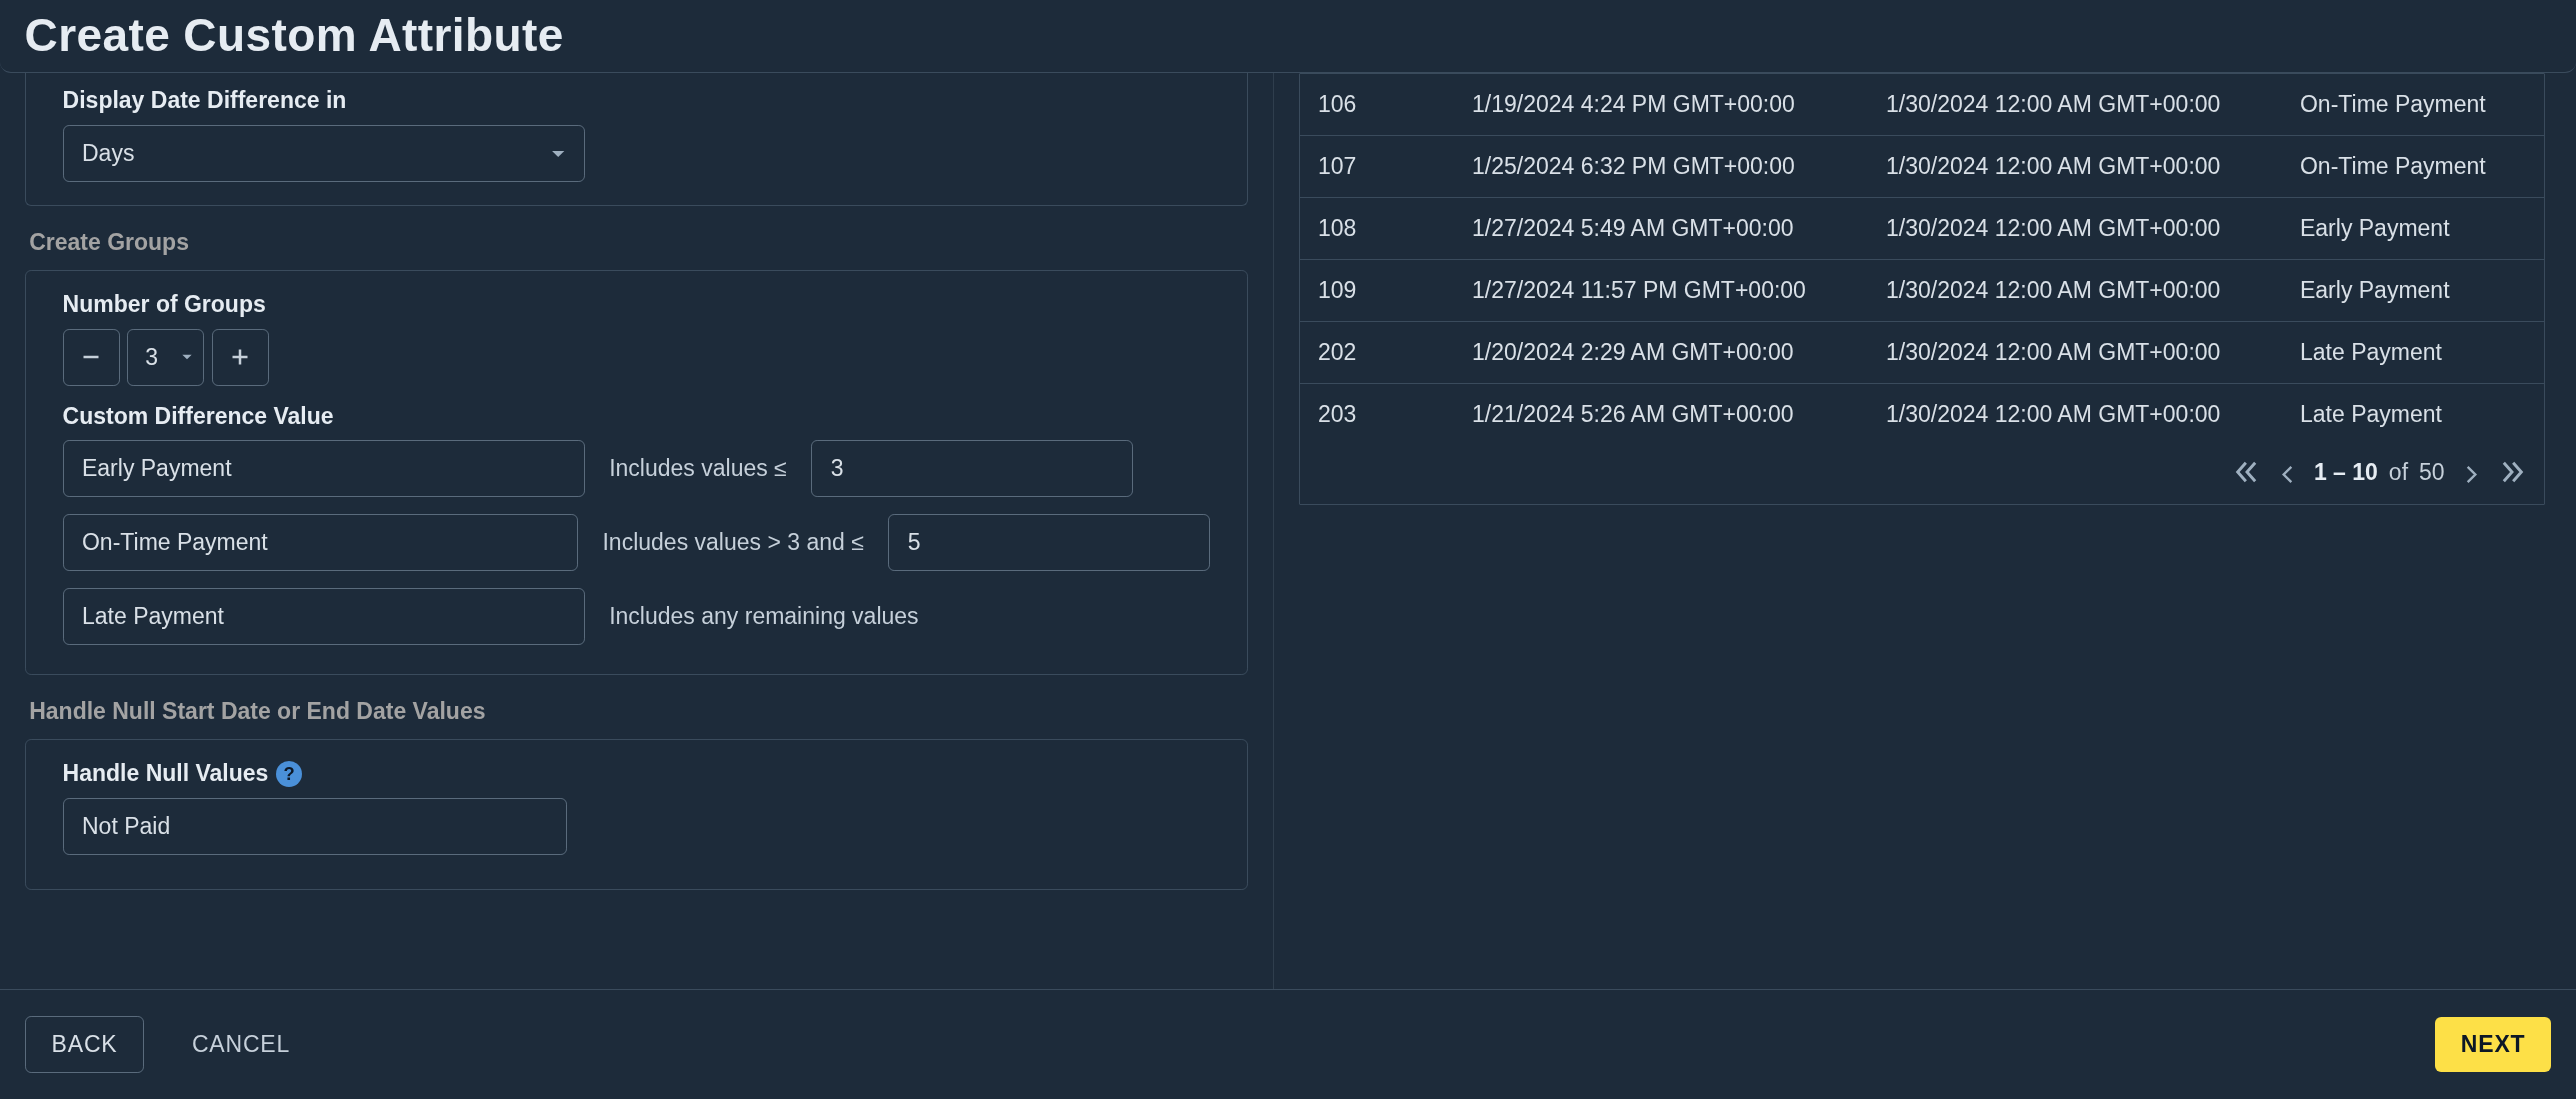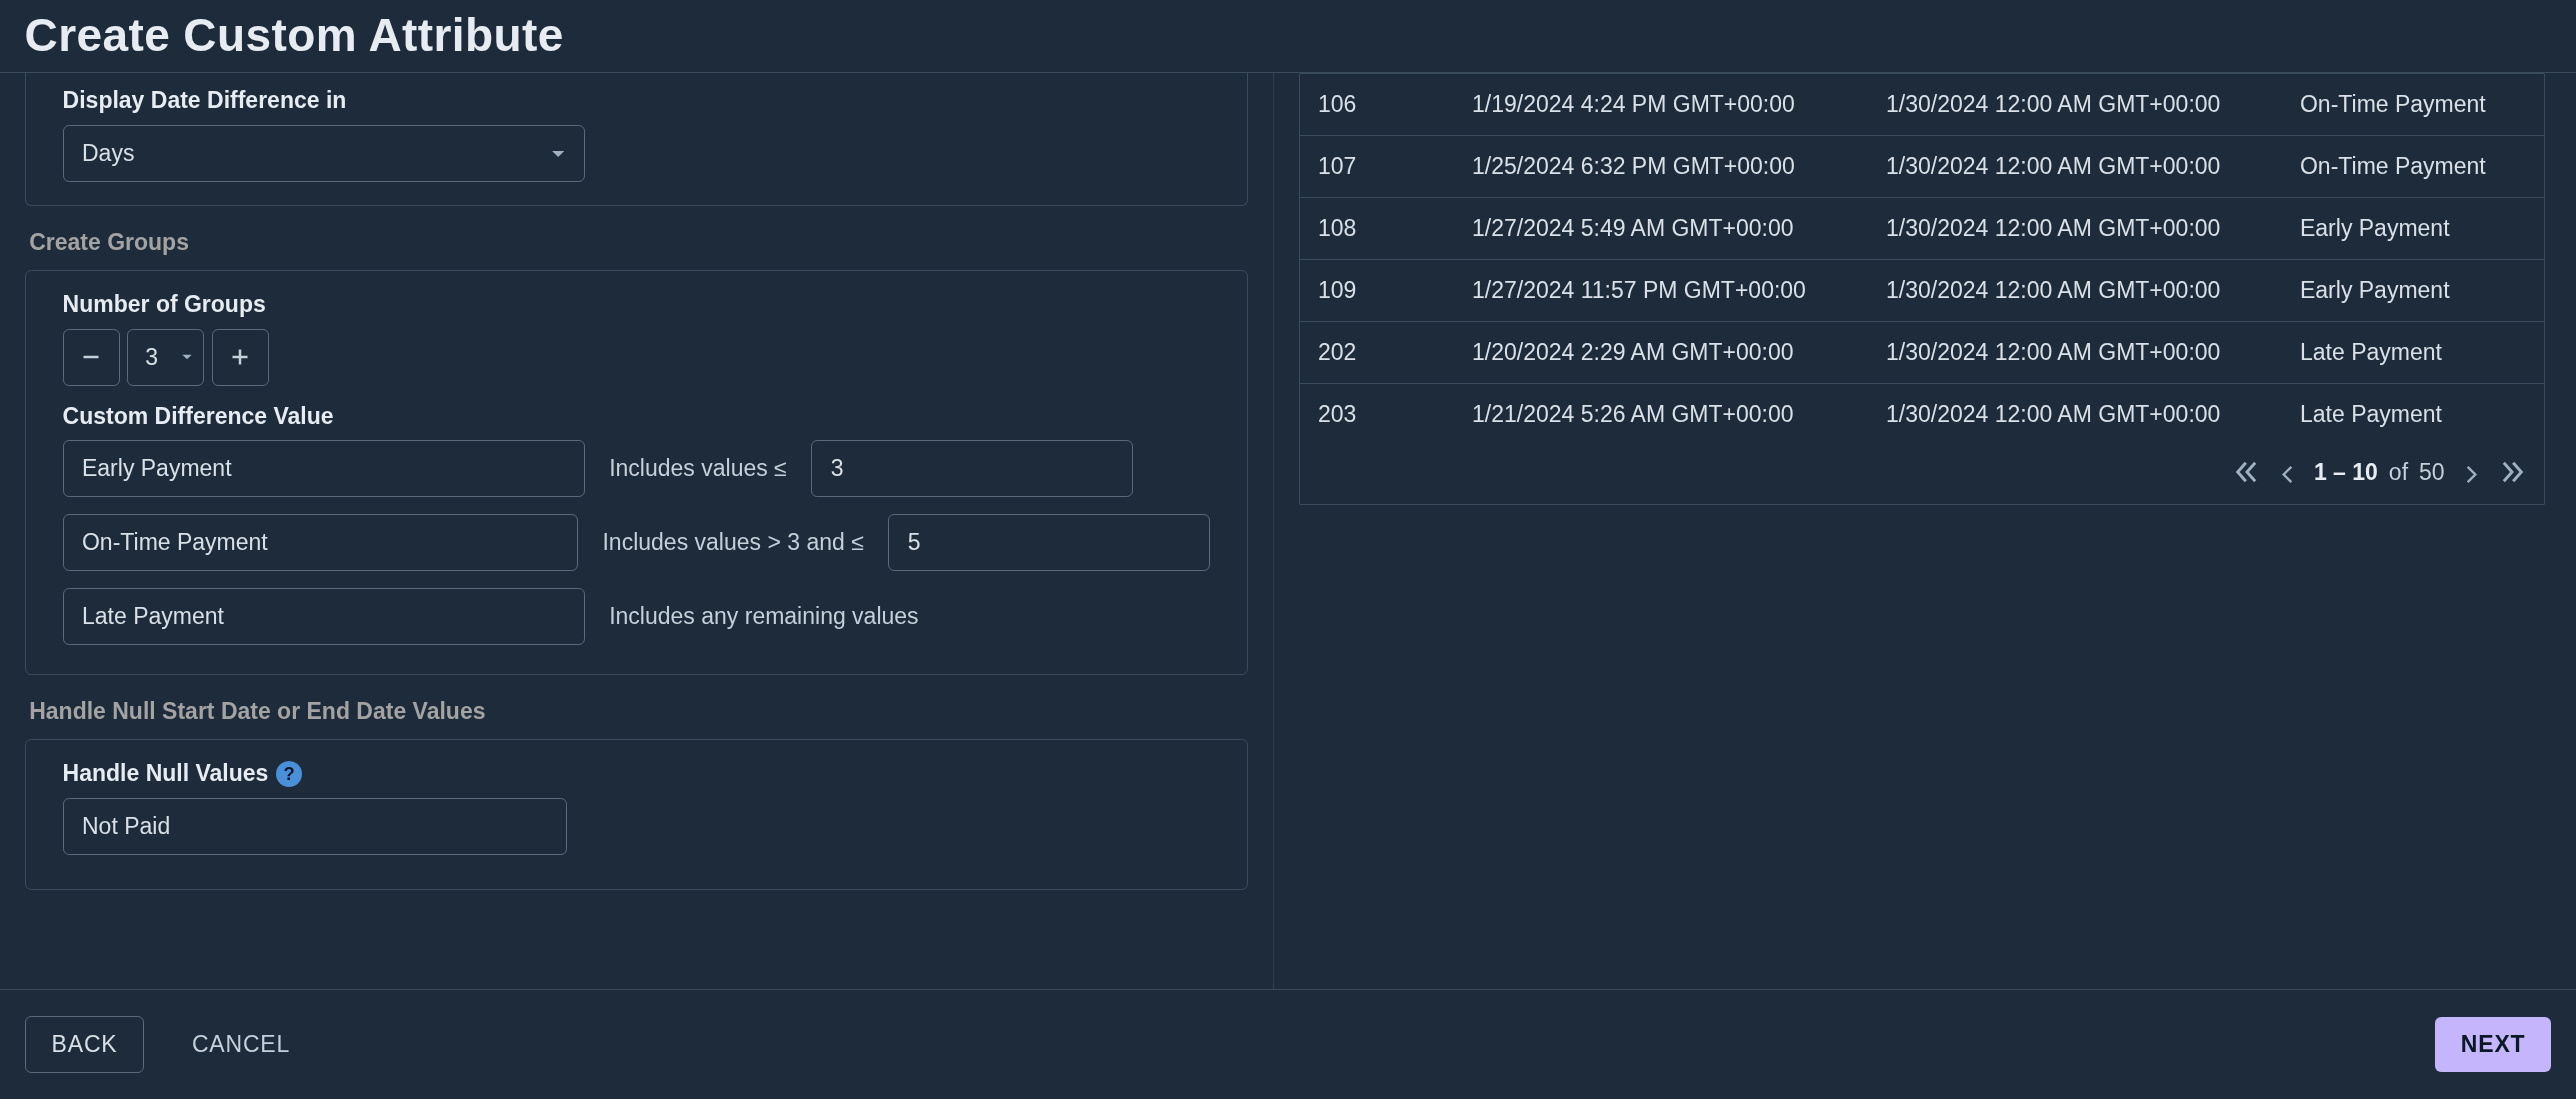--- a/index.html
+++ b/index.html
@@ -14,20 +14,21 @@
     .modal {
       width: 2576px;
       height: 1099px;
       position: relative;
       display: flex;
       flex-direction: column;
     }
     .modal-header {
       padding: 7.7px 24.6px 10.7px 24.6px;
       border-bottom: 1.5px solid #3a4b5c;
+      border-radius: 11px;
     }
     .modal-title {
       font-size: 46px;
       font-weight: 700;
       color: #e6ecf2;
       letter-spacing: 0.4px;
     }
     .modal-body {
       flex: 1;
       display: flex;
@@ -213,21 +214,21 @@
       border: 1.5px solid #5a6b7c;
       color: #d9e0e7;
       text-align: center;
     }
     .btn-ghost {
       background: transparent;
       border: none;
       color: #c6d0da;
     }
     .btn-primary {
-      background: #c4b5fd;
+      background: #fde047;
       border: none;
       color: #0d1826;
       font-weight: 600;
     }
 
     
     svg { display: block; }
   </style>
 </head>
 <body>

